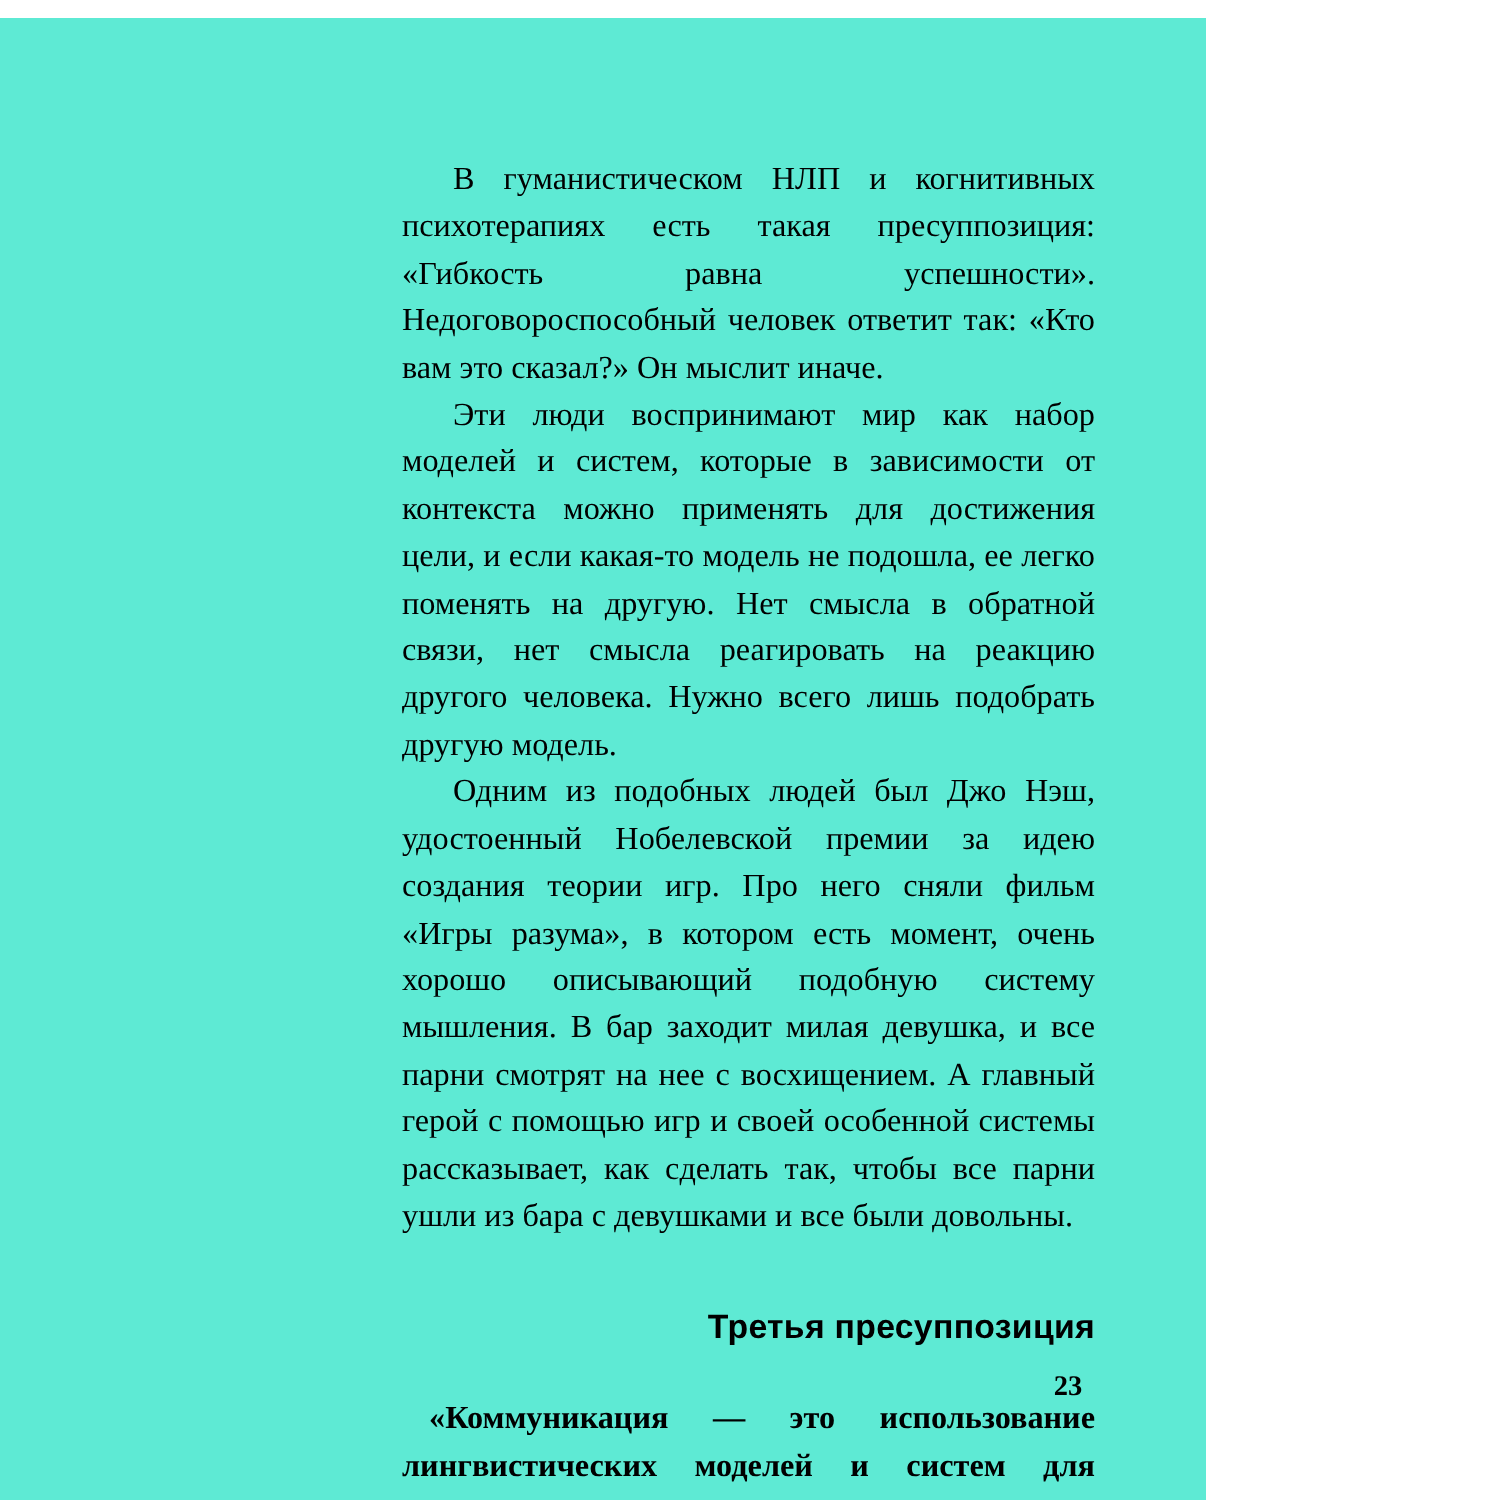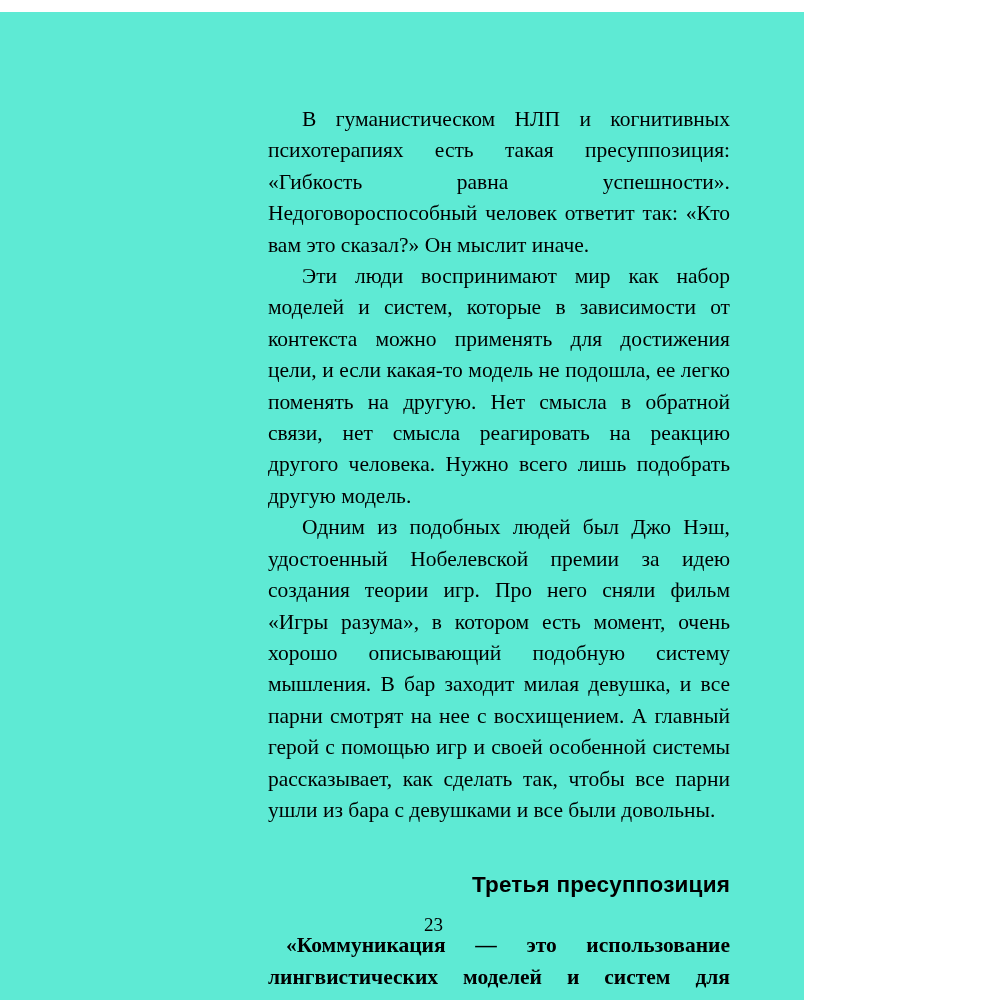--- a/index.html
+++ b/index.html
@@ -61,25 +61,27 @@
     font-size: 21.5px;
     line-height: 31.4px;
     text-align: justify;
     text-indent: 18px;
   }
   .page-number {
     position: absolute;
     left: 0;
     top: 902px;
     width: 1000px;
+    text-align: center;
     padding-left: 424px;
     box-sizing: border-box;
     font-family: "Liberation Serif", serif;
     font-size: 19px;
     color: #000000;
+    font-weight: bold;
   }
 </style>
 </head>
 <body>
 
 <div class="page">
   <div class="text-column">
 
     <p class="body-par">В гуманистическом НЛП и когнитивных психотерапиях есть такая пресуппозиция: «Гибкость равна успешности». Недоговороспособный человек ответит так: «Кто вам это сказал?» Он мыслит иначе.</p>
     <p class="body-par">Эти люди воспринимают мир как набор моделей и систем, которые в зависимости от контекста можно применять для достижения цели, и если какая-то модель не подошла, ее легко поменять на другую. Нет смысла в обратной связи, нет смысла реагировать на реакцию другого человека. Нужно всего лишь подобрать другую модель.</p>

